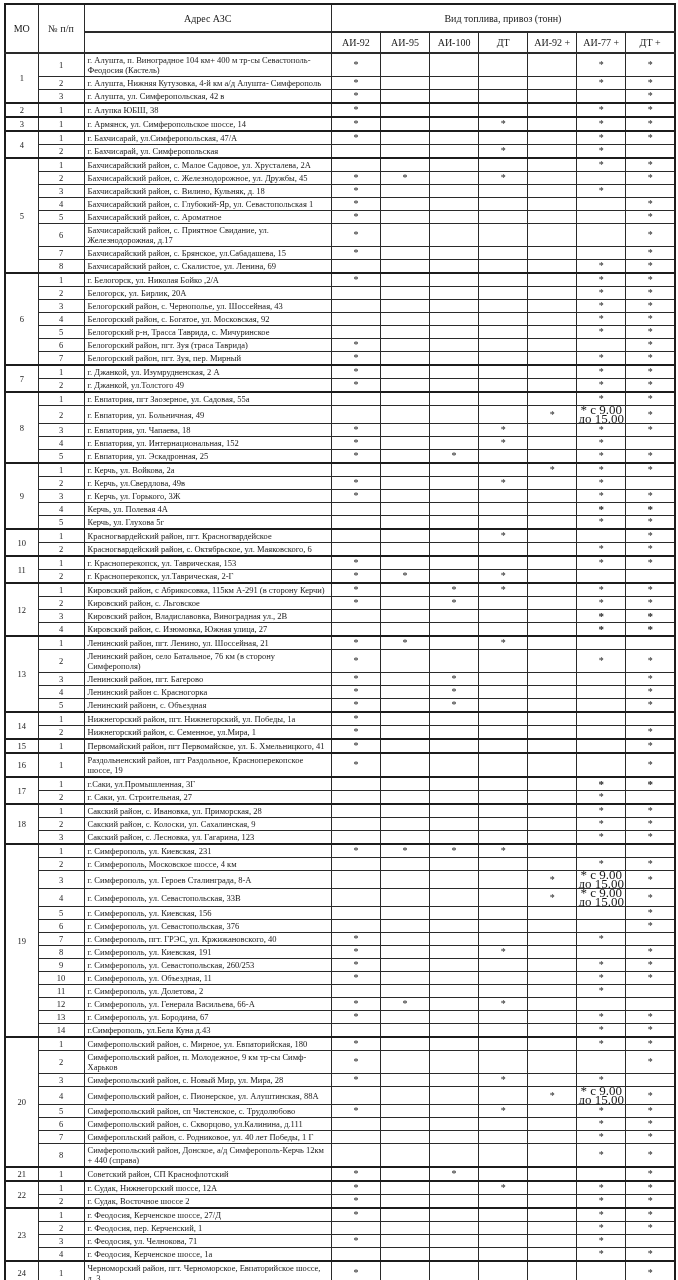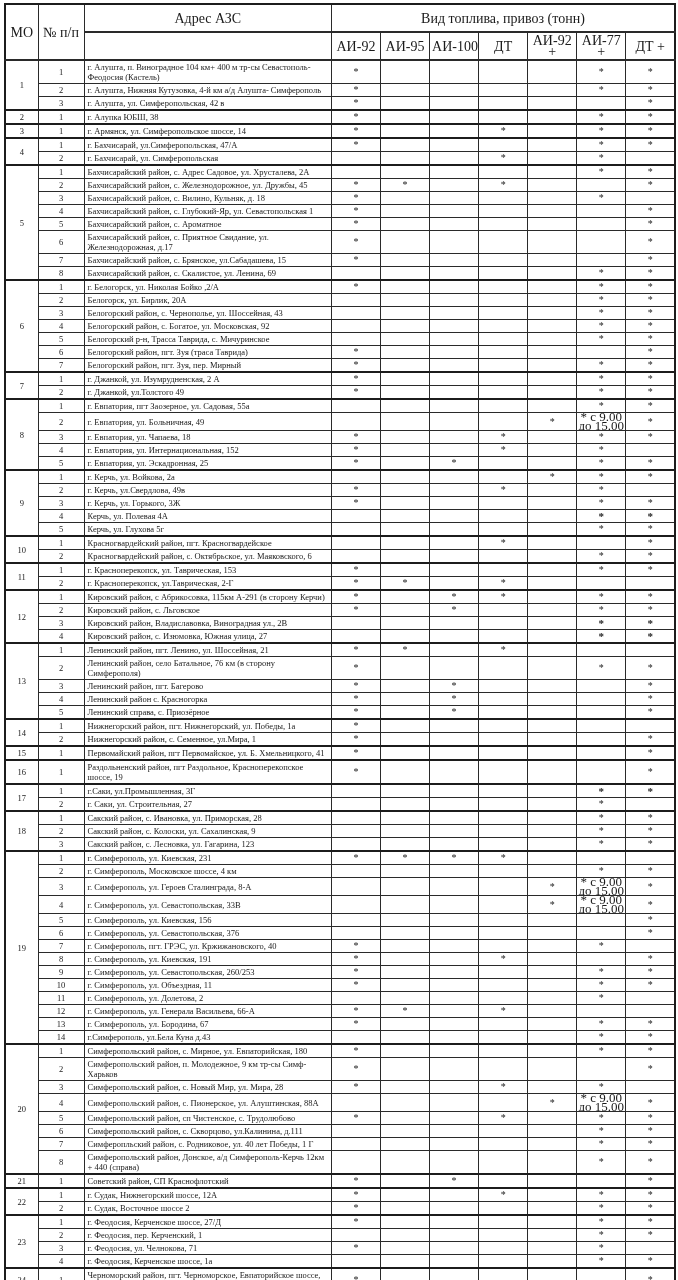--- a/index.html
+++ b/index.html
@@ -19,21 +19,21 @@
     width: 672px;
     border: 2px solid #1c1c1c;
   }
   th, td {
     border: 1px solid #2a2a2a;
     vertical-align: middle;
     overflow: hidden;
   }
   thead th {
     font-weight: normal;
-    font-size: 14px;
+    font-size: 10px;
     line-height: 11px;
     text-align: center;
     padding: 2px 2px;
     border-bottom-width: 2px;
   }
   thead tr.hrow1 th { height: 22px; }
   thead tr.hrow2 th { height: 15px; }
   td.mo-cell, td.num-cell {
     text-align: center;
     font-size: 8.5px;
@@ -178,21 +178,21 @@
         <td class="fuel-cell"></td>
         <td class="fuel-cell"></td>
         <td class="fuel-cell">*</td>
         <td class="fuel-cell plus-sep"></td>
         <td class="fuel-cell">*</td>
         <td class="fuel-cell"></td>
       </tr>
       <tr class="group-start">
         <td class="mo-cell" rowspan="8">5</td>
         <td class="num-cell">1</td>
-        <td class="addr-cell">Бахчисарайский район, с. Адрес Садовое, ул. Хрусталева, 2А</td>
+        <td class="addr-cell">Бахчисарайский район, с. Малое Садовое, ул. Хрусталева, 2А</td>
         <td class="fuel-cell fuel-sep"></td>
         <td class="fuel-cell"></td>
         <td class="fuel-cell"></td>
         <td class="fuel-cell"></td>
         <td class="fuel-cell plus-sep"></td>
         <td class="fuel-cell">*</td>
         <td class="fuel-cell">*</td>
       </tr>
       <tr>
         <td class="num-cell">2</td>
@@ -615,21 +615,21 @@
         <td class="fuel-cell fuel-sep">*</td>
         <td class="fuel-cell"></td>
         <td class="fuel-cell">*</td>
         <td class="fuel-cell"></td>
         <td class="fuel-cell plus-sep"></td>
         <td class="fuel-cell"></td>
         <td class="fuel-cell">*</td>
       </tr>
       <tr>
         <td class="num-cell">5</td>
-        <td class="addr-cell">Ленинский справа, с. Приозёрное</td>
+        <td class="addr-cell">Ленинский районн, с. Объездная</td>
         <td class="fuel-cell fuel-sep">*</td>
         <td class="fuel-cell"></td>
         <td class="fuel-cell">*</td>
         <td class="fuel-cell"></td>
         <td class="fuel-cell plus-sep"></td>
         <td class="fuel-cell"></td>
         <td class="fuel-cell">*</td>
       </tr>
       <tr class="group-start">
         <td class="mo-cell" rowspan="2">14</td>

